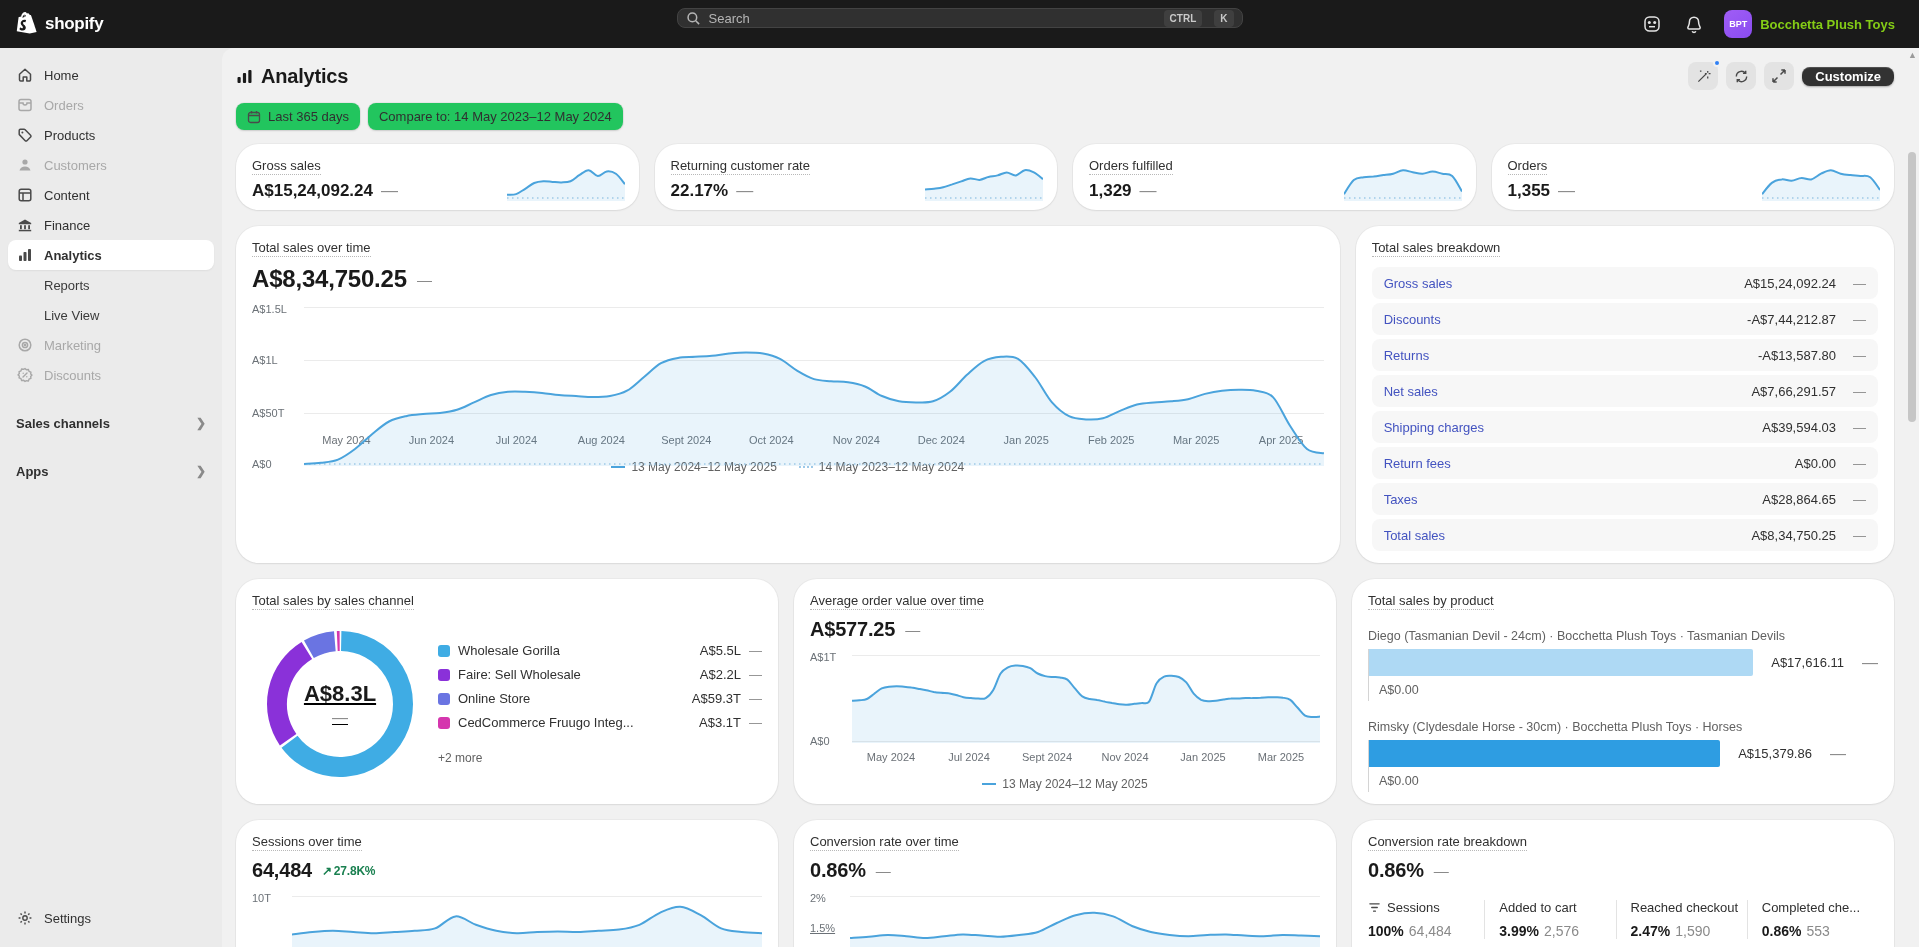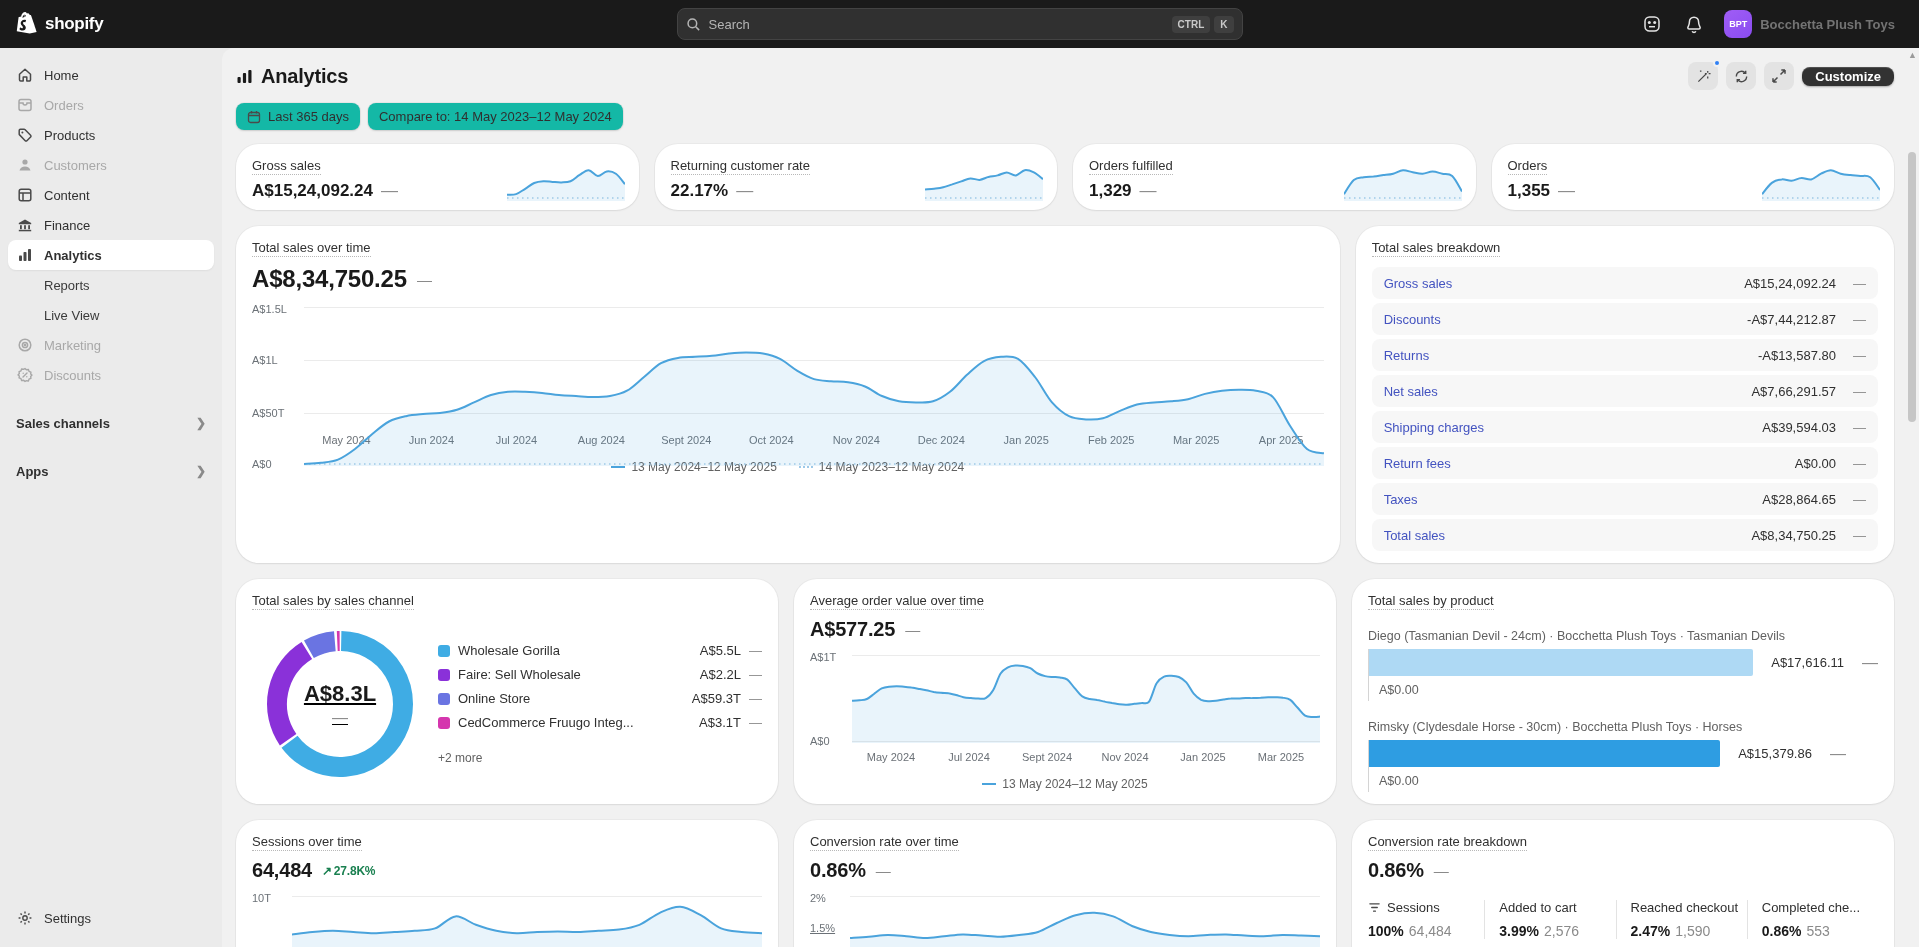--- a/index.html
+++ b/index.html
@@ -3,31 +3,31 @@
 <meta charset="utf-8">
 <style>
   * { margin:0; padding:0; box-sizing:border-box; }
   html,body { width:1919px; height:947px; overflow:hidden; background:#ebebeb;
     font-family:"Liberation Sans", sans-serif; -webkit-font-smoothing:antialiased; }
 
   
   .topbar { position:relative; height:48px; background:#1a1a1a; display:flex; align-items:center; padding:0 16px; z-index:5; }
   .tb-left { display:flex; align-items:center; gap:7px; color:#fff; }
   .wordmark { font-size:17px; font-weight:700; letter-spacing:-0.3px; }
-  .tb-search { position:absolute; left:50%; top:8px; transform:translateX(-50%); width:566px; height:32px;
+  .tb-search { position:absolute; left:50%; top:8px; transform:translateX(-50%); width:566px; height:20px;
     background:#303030; border:1px solid #434343; border-radius:8px; display:flex; align-items:center; padding:0 8px; cursor:pointer; }
   .tb-search .ph { color:#b5b5b5; font-size:13px; margin-left:8px; flex:1; }
-  .keys { display:flex; gap:4px;margin-left:20px; }
+  .keys { display:flex; gap:12px;margin-left:20px; }
   .key { background:#3f3f3f; color:#c9c9c9; font-size:10px; font-weight:600; border-radius:4px; padding:3px 6px; }
   .tb-right { margin-left:auto; display:flex; align-items:center; gap:10px; }
   .tb-iconbtn { width:32px; height:32px; border-radius:8px; display:flex; align-items:center; justify-content:center; color:#e3e3e3; cursor:pointer; }
   .account { display:flex; align-items:center; gap:8px; padding:4px 8px 4px 4px; border-radius:8px; cursor:pointer; }
   .avatar { width:28px; height:28px; border-radius:8px; background:linear-gradient(145deg,#a05df6,#8a4cf0);
     color:#fff; font-size:9px; font-weight:700; display:flex; align-items:center; justify-content:center; }
-  .store-name { color:#737373; font-size:13px; font-weight:600; }
+  .store-name { color:#84cc16; font-size:13px; font-weight:600; }
 
   
   .app { display:flex; height:899px; }
   .sidebar { width:222px; flex:none; padding:12px 8px 14px; display:flex; flex-direction:column; background:#ebebeb; }
   .nav-item { display:flex; align-items:center; gap:10px; height:30px; padding:0 8px; border-radius:8px;
     font-size:13px; font-weight:500; color:#303030; cursor:pointer; }
   .nav-item .ic { width:18px; height:18px; display:flex; align-items:center; justify-content:center; color:#4a4a4a; flex:none; }
   .nav-item.disabled, .nav-item.disabled .ic { color:#a8a8a8; cursor:default; }
   .nav-item.active { background:#fff; font-weight:600; box-shadow:0 1px 2px rgba(0,0,0,.06); }
   .nav-item.sub { padding-left:36px; font-weight:500; color:#3a3a3a; }
@@ -49,21 +49,21 @@
   .page-title h1 { font-size:20px; font-weight:700; letter-spacing:-0.2px; }
   .page-actions { margin-left:auto; display:flex; align-items:center; gap:8px; }
   .act-btn { position:relative; width:30px; height:28px; background:#e3e3e3; border:none; border-radius:8px;
     display:flex; align-items:center; justify-content:center; color:#4a4a4a; cursor:pointer; }
   .act-btn .dot { position:absolute; top:-3px; right:-3px; width:8px; height:8px; border-radius:50%;
     background:#2f80f5; border:2px solid #f1f1f1; }
   .customize-btn { background:#323232; color:#fff; font-size:13px; font-weight:600; border:none; border-radius:8px;
     padding:2px 13px; cursor:pointer; box-shadow:inset 0 1px 0 rgba(255,255,255,.15), 0 1px 2px rgba(0,0,0,.3); }
 
   .chips { display:flex; gap:8px; margin-top:13px; }
-  .chip { display:flex; align-items:center; gap:7px; background:#14b8a6; border-radius:8px; padding:6px 11px;
+  .chip { display:flex; align-items:center; gap:7px; background:#22c55e; border-radius:8px; padding:6px 11px;
     font-size:13px; font-weight:500; color:#303030; box-shadow:0 1px 2px rgba(0,0,0,.12), 0 0 0 1px rgba(0,0,0,.04); cursor:pointer; }
   .chip .ic { color:#4a4a4a; display:flex; }
 
   
   .card { background:#fff; border-radius:23px; box-shadow:0 1px 2px rgba(0,0,0,.07), 0 0 0 1px rgba(0,0,0,.03); padding:12px 16px; }
   .card-title { font-size:13px; font-weight:500; color:#303030; display:inline-block;
     border-bottom:1px dotted #b8b8b8; padding-bottom:1px; }
   .dash { color:#8a8a8a; font-weight:400; }
 
   .kpi-row { display:grid; grid-template-columns:repeat(4,1fr); gap:16px; margin-top:14px; }

